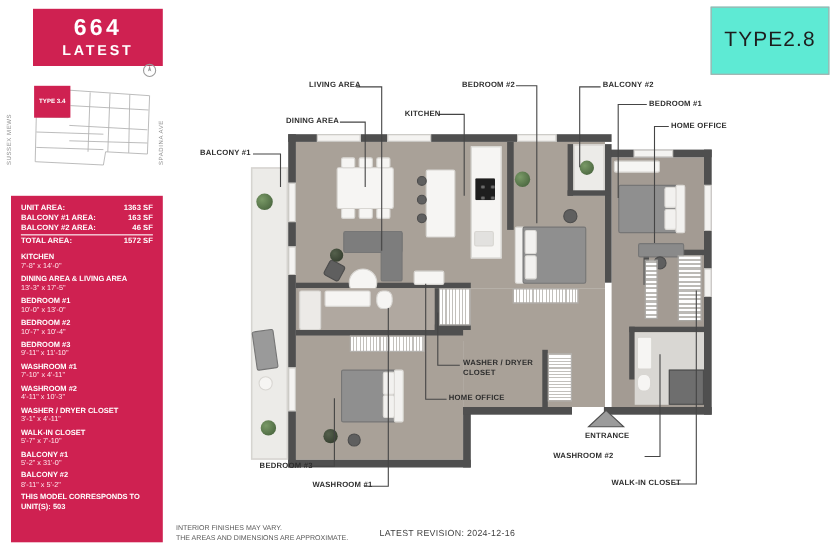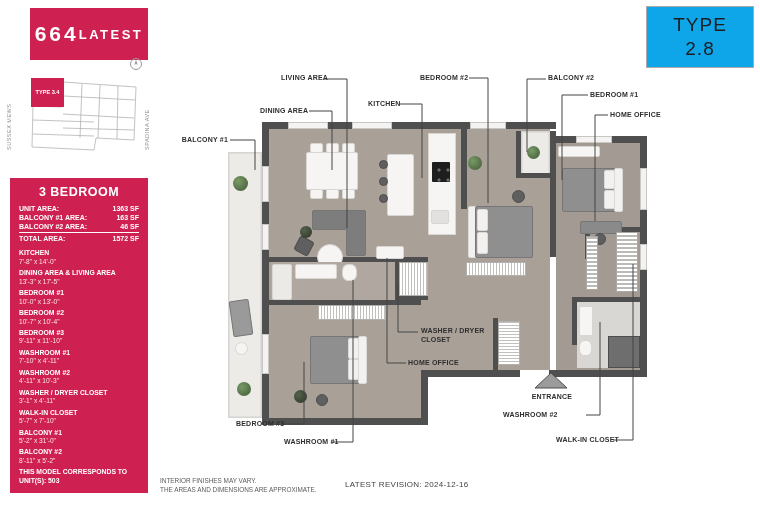--- a/index.html
+++ b/index.html
@@ -1,40 +1,40 @@
 <!DOCTYPE html>
 <html><head>
 <meta charset="utf-8">
 <style>
   html,body{margin:0;padding:0;}
   body{width:760px;height:505px;position:relative;overflow:hidden;background:#ffffff;
        font-family:"Liberation Sans", sans-serif;}
   .abs{position:absolute;}
   
   .logo-box{left:30px;top:8px;width:118px;height:52px;background:#CF2151;color:#fff;
-            display:flex;flex-direction:row;align-items:center;justify-content:center;}
+            display:flex;flex-direction:column;align-items:center;justify-content:center;}
   .logo-num{font-size:21px;font-weight:bold;letter-spacing:3px;line-height:1.05;}
   .logo-name{font-size:13px;font-weight:bold;letter-spacing:2.5px;}
   .street{font-size:5.5px;color:#8f8f8f;writing-mode:vertical-rl;transform:rotate(180deg);
           letter-spacing:.5px;}
   .panel{left:10px;top:178px;width:138px;height:315px;background:#CF2151;color:#fff;
          padding:7px 9px;box-sizing:border-box;}
   .panel-title{font-size:12.5px;font-weight:bold;text-align:center;letter-spacing:.5px;margin-bottom:5px;}
   .area-row{display:flex;justify-content:space-between;font-size:7px;font-weight:bold;
             line-height:1.3;}
   .area-row .v{text-align:right;}
   .sum-line{border-bottom:1px solid #fff;padding-bottom:1px;margin-bottom:1px;}
   .rooms{margin-top:6px;}
   .room-entry{margin-bottom:3.2px;}
   .room-name{font-size:6.8px;font-weight:bold;line-height:1.25;}
   .room-dims{font-size:6.6px;line-height:1.25;color:#ffe3ea;}
   .panel-footer{font-size:6.8px;font-weight:bold;line-height:1.3;margin-top:2px;}
   
-  .type-box{left:646px;top:6px;width:106px;height:60px;background:#0ea5e9;border:1.5px solid #ababab;
-            display:flex;flex-direction:column;align-items:center;justify-content:center;
+  .type-box{left:646px;top:6px;width:106px;height:60px;background:#5eead4;border:1.5px solid #ababab;
+            display:flex;flex-direction:row;align-items:center;justify-content:center;
             color:#1d1d1d;font-size:19px;letter-spacing:1px;line-height:1.25;}
   
   .wall{position:absolute;background:#4f4f4f;}
   .floor{position:absolute;background:#a9a198;}
   .floor2{position:absolute;background:#a39b93;}
   .balcony{position:absolute;background:#ecebe8;box-shadow:inset 0 0 0 1.5px #d6d4d0;}
   .window{position:absolute;background:#f4f3f1;box-shadow:inset 0 0 0 1px #c9c7c3;}
   .furnw{position:absolute;background:#f6f5f3;border:1px solid #d8d6d2;border-radius:2px;}
   .furng{position:absolute;background:#8f8f8f;border:1px solid #767676;border-radius:2px;}
   .furnd{position:absolute;background:#5f5f5f;border:1px solid #4d4d4d;}
@@ -82,21 +82,20 @@
   <g>
     <rect x="7" y="4" width="33" height="29" fill="#CF2151"></rect>
     <text x="23.5" y="20" text-anchor="middle" font-size="5.6" font-weight="bold" fill="#ffffff">TYPE 3.4</text>
   </g>
 </svg>
 
 <div class="abs street" style="left:6px;top:96px;height:54px">SUSSEX MEWS</div>
 <div class="abs street" style="left:144px;top:96px;height:54px">SPADINA AVE</div>
 
 <div class="abs panel">
-  <div class="panel-title">3 BEDROOM</div>
 
   <div class="area-row">
     <span>UNIT AREA:</span>
     <span class="v">1363 SF</span>
   </div>
   <div class="area-row">
     <span>BALCONY #1 AREA:</span>
     <span class="v">163 SF</span>
   </div>
   <div class="area-row sum-line">

